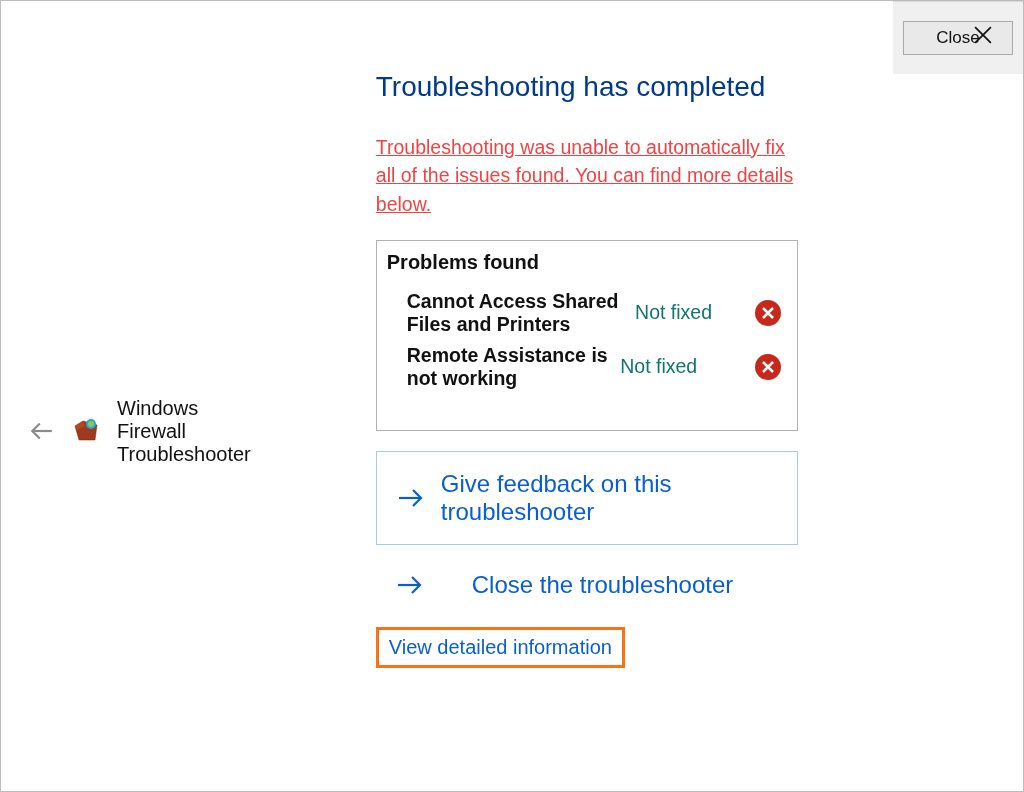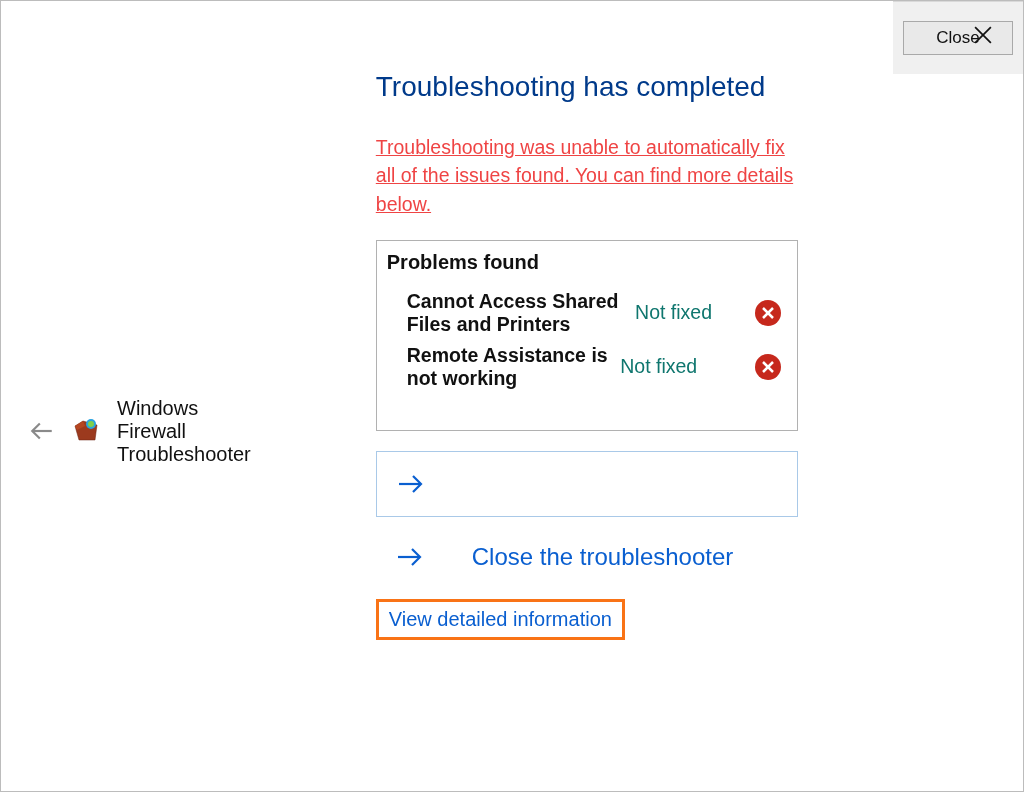--- a/index.html
+++ b/index.html
@@ -253,20 +253,21 @@
     </div>
 
     <div class="option-box">
       <div class="option-row">
         <div class="option-arrow">
           <svg viewBox="0 0 28 24">
             <line x1="2" y1="12" x2="24" y2="12" stroke="#0a5fd0" stroke-width="2.2"></line>
             <polyline points="16,4 24,12 16,20" fill="none" stroke="#0a5fd0" stroke-width="2.2"></polyline>
           </svg>
         </div>
+        <div class="option-text">Give feedback on this troubleshooter</div>
       </div>
     </div>
 
     <div class="option-row no-box">
       <div class="option-arrow">
         <svg viewBox="0 0 28 24">
           <line x1="2" y1="12" x2="24" y2="12" stroke="#0a5fd0" stroke-width="2.2"></line>
           <polyline points="16,4 24,12 16,20" fill="none" stroke="#0a5fd0" stroke-width="2.2"></polyline>
         </svg>
       </div>

